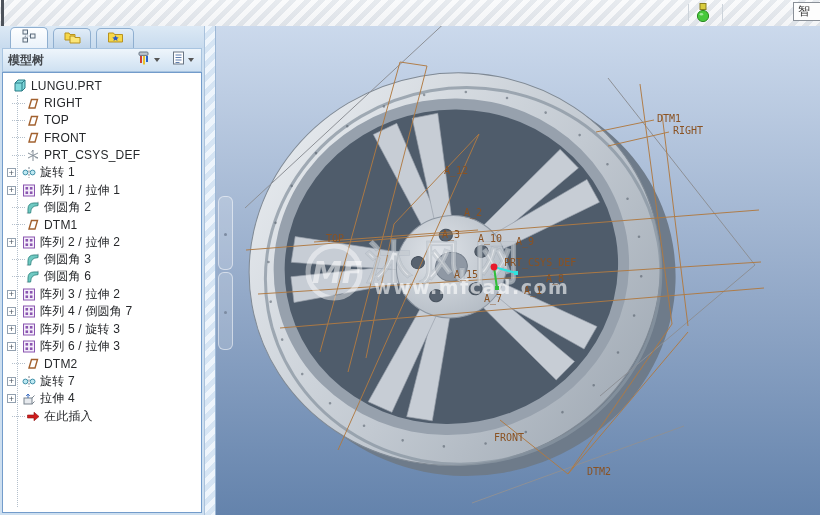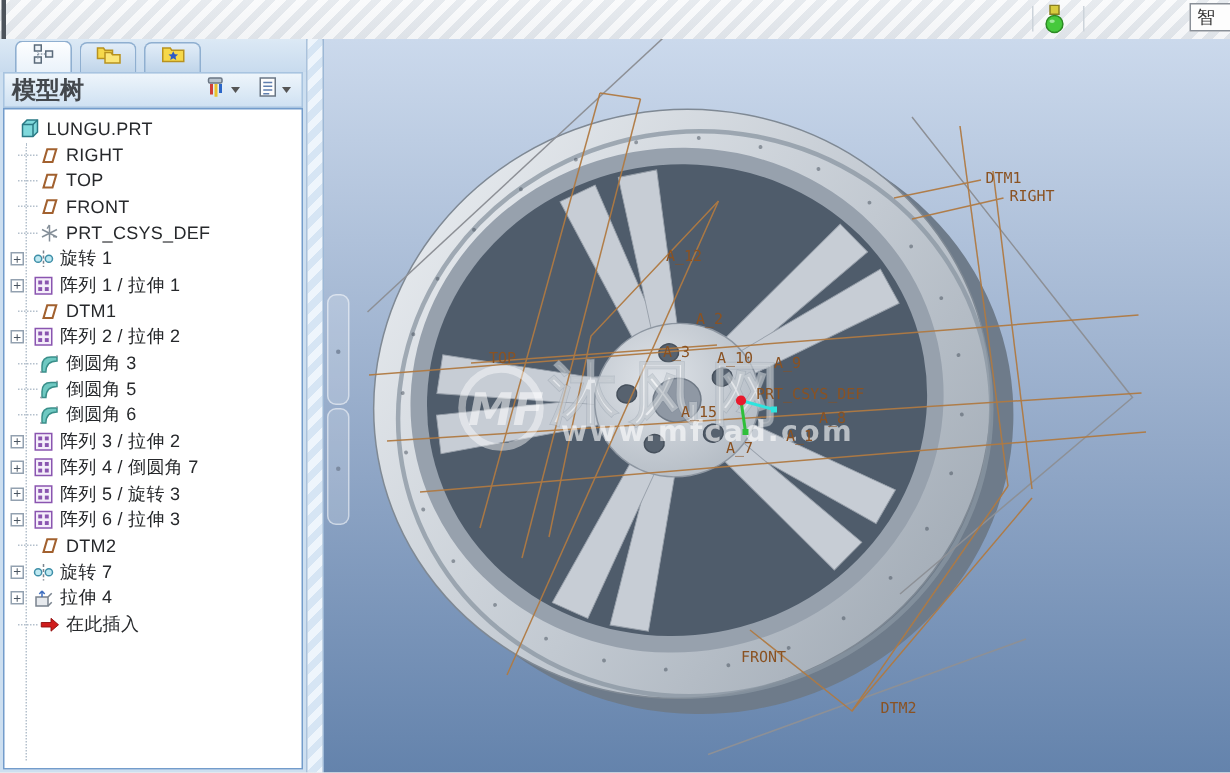--- a/index.html
+++ b/index.html
@@ -25,21 +25,21 @@
   .tabs{position:absolute;left:0;top:0;width:204px;height:22px;display:flex;
     align-items:flex-end;padding-left:10px;box-sizing:border-box;
     background:linear-gradient(#dce9f5,#c8dbee);}
   .tab{width:38px;height:20px;margin-right:5px;border:1px solid #8fafd0;border-bottom:none;
     border-radius:5px 5px 0 0;display:flex;align-items:center;justify-content:center;
     background:linear-gradient(#e2edf8,#c0d5ea);box-sizing:border-box;}
   .tab.active{background:linear-gradient(#fdfeff,#eaf2fa);height:21px;}
   .tree-header{position:absolute;left:2px;top:22px;width:200px;height:24px;
     display:flex;align-items:center;padding:0 5px;box-sizing:border-box;
     background:linear-gradient(#eef5fb,#cfe1f2);border:1px solid #a8c4e0;}
-  .tree-title{font-size:16px;font-weight:bold;color:#44484d;}
+  .tree-title{font-size:12px;font-weight:bold;color:#44484d;}
   .hdr-btn{margin-left:auto;display:flex;align-items:center;gap:3px;padding:1px 2px;cursor:default;}
   .hdr-btn + .hdr-btn{margin-left:8px;}
   .caret{width:0;height:0;border-left:3.5px solid transparent;border-right:3.5px solid transparent;
     border-top:4px solid #555;}
   .tree{position:absolute;left:2px;top:46px;width:200px;height:441px;background:#ffffff;
     border:1px solid #739ccb;box-sizing:border-box;overflow:hidden;padding-top:4px;}
   .tree .guide{position:absolute;left:14px;top:22px;width:0;height:412px;
     border-left:1px dotted #b4c0cc;}
   .row{position:relative;height:17.4px;display:flex;align-items:center;font-size:12px;color:#26282b;
     white-space:nowrap;}
@@ -216,20 +216,30 @@
               <rect x="3.5" y="7.4" width="2.6" height="2.6" fill="#8a55b0"></rect>
               <rect x="7.9" y="7.4" width="2.6" height="2.6" fill="#8a55b0"></rect>
             </svg>
           </span>
           <span class="lbl">阵列 1 / 拉伸 1</span>
         </div>
         <div class="row">
           <span class="stub"></span>
           <span class="ticon">
             <svg width="14" height="13" viewBox="0 0 14 13">
+              <path d="M2 12 V8 Q2 2 8 2 H12 L12 4.6 Q4.6 4.6 4.6 12 Z" fill="#6fc9c2" stroke="#3a8f8a"></path>
+              <path d="M2 12 H0.8 M12 2 V0.8" stroke="#8a949e"></path>
+            </svg>
+          </span>
+          <span class="lbl">倒圆角 2</span>
+        </div>
+        <div class="row">
+          <span class="stub"></span>
+          <span class="ticon">
+            <svg width="14" height="13" viewBox="0 0 14 13">
               <path d="M3 11 L5.5 2.5 H11.5 L9 11 Z" fill="none" stroke="#a2612f" stroke-width="1.4"></path>
             </svg>
           </span>
           <span class="lbl">DTM1</span>
         </div>
         <div class="row">
           <span class="xbox">+</span>
           <span class="ticon">
             <svg width="14" height="13" viewBox="0 0 14 13">
               <rect x="1.5" y="1" width="11" height="11" fill="#f4edfa" stroke="#8a55b0"></rect>
@@ -243,30 +253,20 @@
         </div>
         <div class="row">
           <span class="stub"></span>
           <span class="ticon">
             <svg width="14" height="13" viewBox="0 0 14 13">
               <path d="M2 12 V8 Q2 2 8 2 H12 L12 4.6 Q4.6 4.6 4.6 12 Z" fill="#6fc9c2" stroke="#3a8f8a"></path>
               <path d="M2 12 H0.8 M12 2 V0.8" stroke="#8a949e"></path>
             </svg>
           </span>
           <span class="lbl">倒圆角 3</span>
-        </div>
-        <div class="row">
-          <span class="stub"></span>
-          <span class="ticon">
-            <svg width="14" height="13" viewBox="0 0 14 13">
-              <path d="M2 12 V8 Q2 2 8 2 H12 L12 4.6 Q4.6 4.6 4.6 12 Z" fill="#6fc9c2" stroke="#3a8f8a"></path>
-              <path d="M2 12 H0.8 M12 2 V0.8" stroke="#8a949e"></path>
-            </svg>
-          </span>
-          <span class="lbl">倒圆角 5</span>
         </div>
         <div class="row">
           <span class="stub"></span>
           <span class="ticon">
             <svg width="14" height="13" viewBox="0 0 14 13">
               <path d="M2 12 V8 Q2 2 8 2 H12 L12 4.6 Q4.6 4.6 4.6 12 Z" fill="#6fc9c2" stroke="#3a8f8a"></path>
               <path d="M2 12 H0.8 M12 2 V0.8" stroke="#8a949e"></path>
             </svg>
           </span>
           <span class="lbl">倒圆角 6</span>

